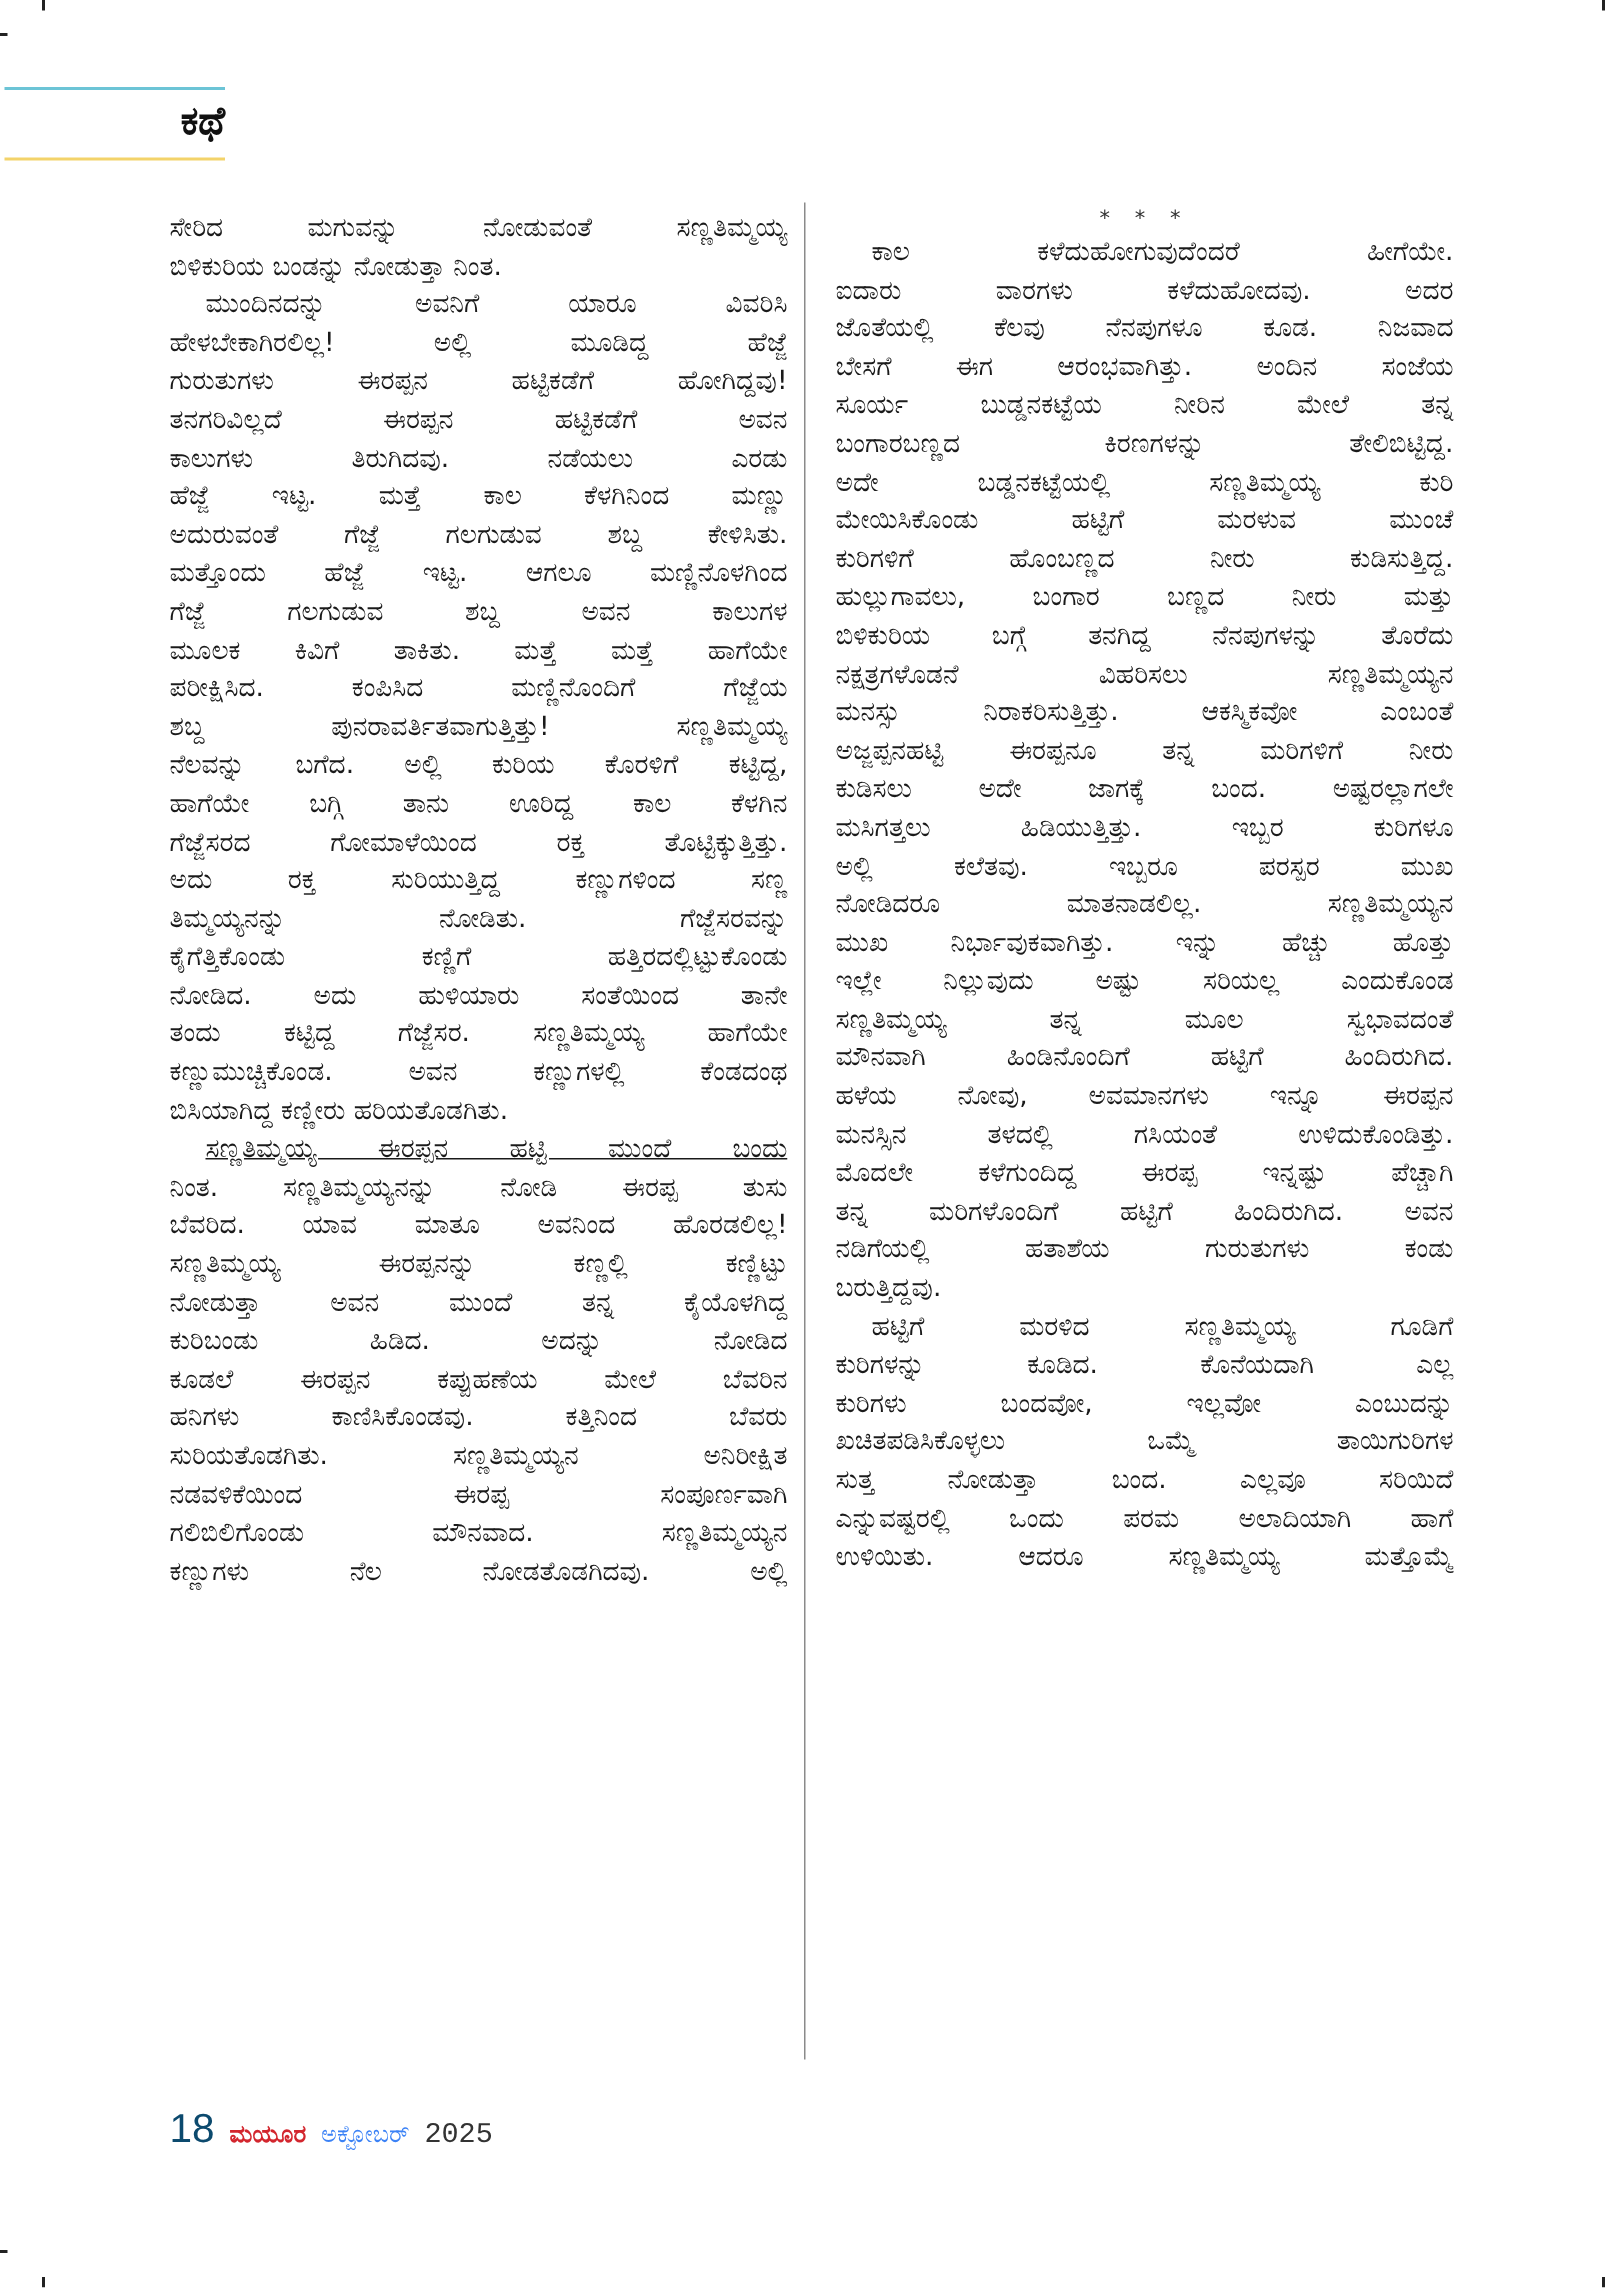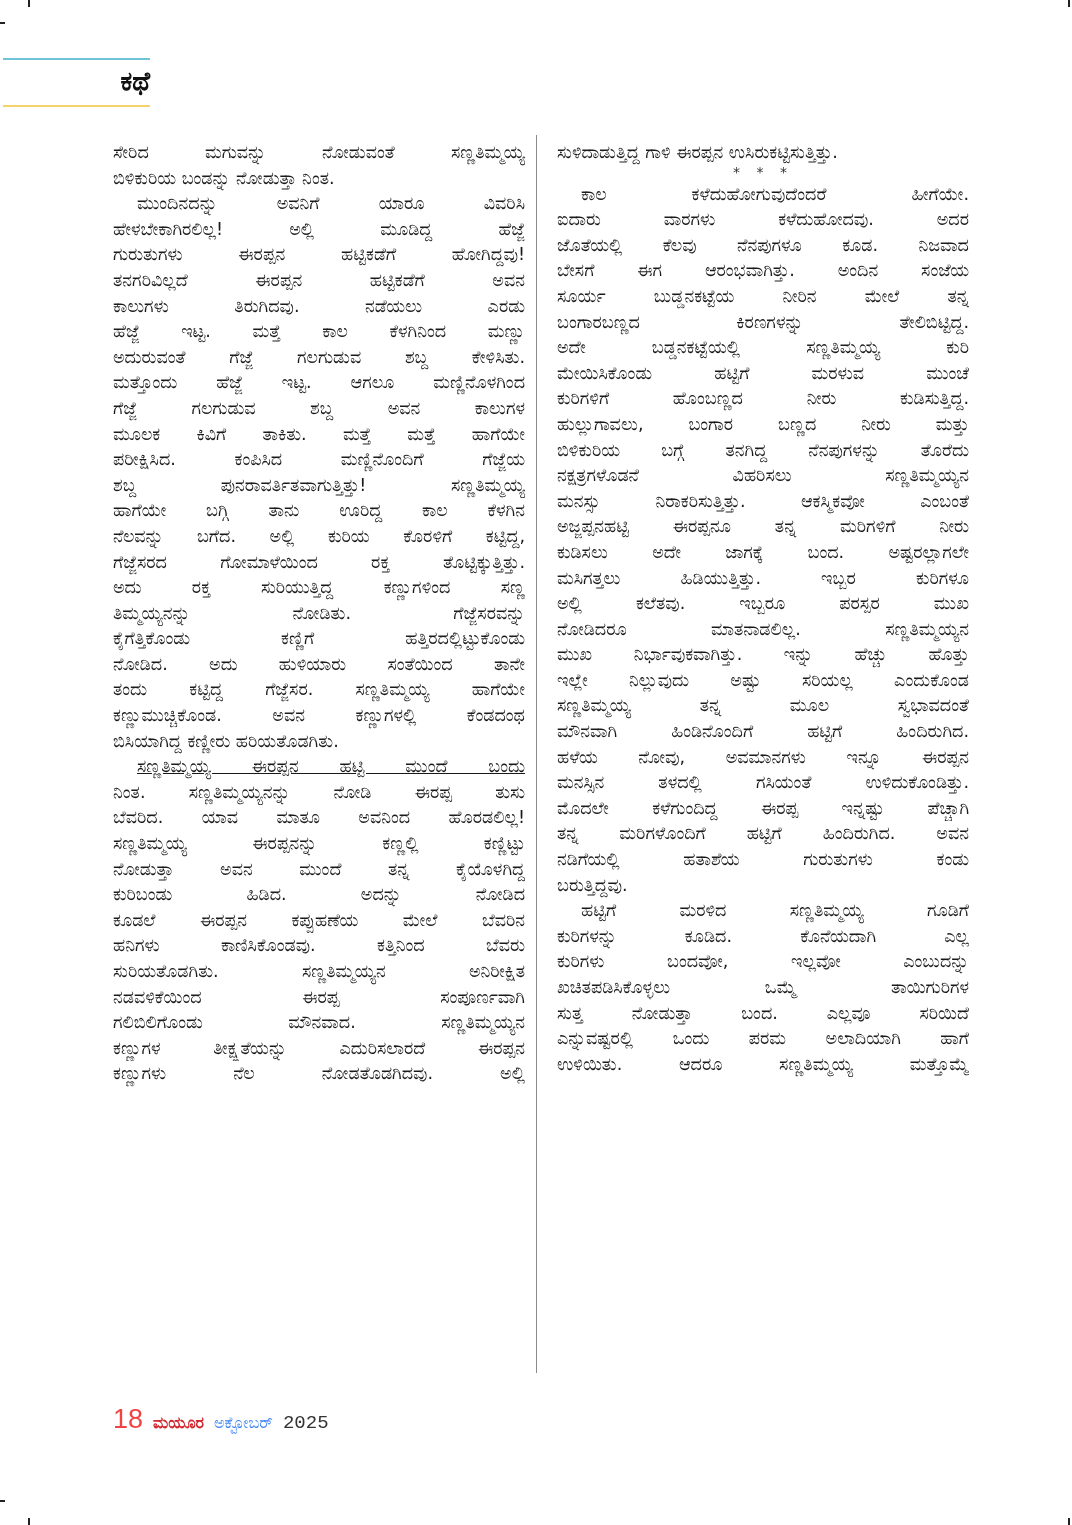--- a/index.html
+++ b/index.html
@@ -21,21 +21,21 @@
     font-size: 17.6px; line-height: 25.6px; text-align: justify;
   }
   .col-left { left: 113px; }
   .col-right { left: 557px; }
   .column p { margin: 0; text-indent: 0; }
   .column .line { display: block; text-align: justify; text-align-last: justify; white-space: nowrap; overflow: hidden; }
   .column .line.last { text-align-last: left; }
   .divider { position: absolute; left: 536px; top: 135px; width: 1px; height: 1238px; background: #8a8a8a; }
   .stars { text-align: center; font-size: 14px; line-height: 20px; letter-spacing: 6px; color: #333; margin: -4px 0 0 0; }
   .footer { position: absolute; left: 113px; top: 1394px; height: 34px; display: flex; align-items: baseline; gap: 10px; }
-  .page-num { font-family: "Liberation Sans", sans-serif; font-size: 27px; color: #ef4444; }
+  .page-num { font-family: "Liberation Sans", sans-serif; font-size: 27px; color: #0c4a6e; }
   .mag-name { font-size: 16px; font-weight: bold; color: #d3262e; }
   .issue-month { font-size: 16px; color: #3b82f6; }
   .issue-year { font-family: Liberation Mono, monospace; font-size: 19px; color: #333; margin-top: 18px; }
 </style>
 </head>
 <body>
 
 <div class="crop" style="left:28px;top:0;width:2px;height:7px;"></div>
 <div class="crop" style="left:0;top:22px;width:5px;height:2px;"></div>
 <div class="crop" style="left:1068px;top:0;width:2px;height:7px;"></div>
@@ -60,22 +60,22 @@
       <span class="line">ಗುರುತುಗಳು ಈರಪ್ಪನ ಹಟ್ಟಿಕಡೆಗೆ ಹೋಗಿದ್ದವು!</span>
       <span class="line">ತನಗರಿವಿಲ್ಲದೆ ಈರಪ್ಪನ ಹಟ್ಟಿಕಡೆಗೆ ಅವನ</span>
       <span class="line">ಕಾಲುಗಳು ತಿರುಗಿದವು. ನಡೆಯಲು ಎರಡು</span>
       <span class="line">ಹೆಜ್ಜೆ ಇಟ್ಟ. ಮತ್ತೆ ಕಾಲ ಕೆಳಗಿನಿಂದ ಮಣ್ಣು</span>
       <span class="line">ಅದುರುವಂತೆ ಗೆಜ್ಜೆ ಗಲಗುಡುವ ಶಬ್ದ ಕೇಳಿಸಿತು.</span>
       <span class="line">ಮತ್ತೊಂದು ಹೆಜ್ಜೆ ಇಟ್ಟ. ಆಗಲೂ ಮಣ್ಣಿನೊಳಗಿಂದ</span>
       <span class="line">ಗೆಜ್ಜೆ ಗಲಗುಡುವ ಶಬ್ದ ಅವನ ಕಾಲುಗಳ</span>
       <span class="line">ಮೂಲಕ ಕಿವಿಗೆ ತಾಕಿತು. ಮತ್ತೆ ಮತ್ತೆ ಹಾಗೆಯೇ</span>
       <span class="line">ಪರೀಕ್ಷಿಸಿದ. ಕಂಪಿಸಿದ ಮಣ್ಣಿನೊಂದಿಗೆ ಗೆಜ್ಜೆಯ</span>
       <span class="line">ಶಬ್ದ ಪುನರಾವರ್ತಿತವಾಗುತ್ತಿತ್ತು! ಸಣ್ಣತಿಮ್ಮಯ್ಯ</span>
+      <span class="line">ನೆಲವನ್ನು ಬಗೆದ. ಅಲ್ಲಿ ಕುರಿಯ ಕೊರಳಿಗೆ ಕಟ್ಟಿದ್ದ,</span>
       <span class="line">ಹಾಗೆಯೇ ಬಗ್ಗಿ ತಾನು ಊರಿದ್ದ ಕಾಲ ಕೆಳಗಿನ</span>
-      <span class="line">ನೆಲವನ್ನು ಬಗೆದ. ಅಲ್ಲಿ ಕುರಿಯ ಕೊರಳಿಗೆ ಕಟ್ಟಿದ್ದ,</span>
       <span class="line">ಗೆಜ್ಜೆಸರದ ಗೋಮಾಳೆಯಿಂದ ರಕ್ತ ತೊಟ್ಟಿಕ್ಕುತ್ತಿತ್ತು.</span>
       <span class="line">ಅದು ರಕ್ತ ಸುರಿಯುತ್ತಿದ್ದ ಕಣ್ಣುಗಳಿಂದ ಸಣ್ಣ</span>
       <span class="line">ತಿಮ್ಮಯ್ಯನನ್ನು ನೋಡಿತು. ಗೆಜ್ಜೆಸರವನ್ನು</span>
       <span class="line">ಕೈಗೆತ್ತಿಕೊಂಡು ಕಣ್ಣಿಗೆ ಹತ್ತಿರದಲ್ಲಿಟ್ಟುಕೊಂಡು</span>
       <span class="line">ನೋಡಿದ. ಅದು ಹುಳಿಯಾರು ಸಂತೆಯಿಂದ ತಾನೇ</span>
       <span class="line">ತಂದು ಕಟ್ಟಿದ್ದ ಗೆಜ್ಜೆಸರ. ಸಣ್ಣತಿಮ್ಮಯ್ಯ ಹಾಗೆಯೇ</span>
       <span class="line">ಕಣ್ಣುಮುಚ್ಚಿಕೊಂಡ. ಅವನ ಕಣ್ಣುಗಳಲ್ಲಿ ಕೆಂಡದಂಥ</span>
       <span class="line last">ಬಿಸಿಯಾಗಿದ್ದ ಕಣ್ಣೀರು ಹರಿಯತೊಡಗಿತು.</span>
     </p>
     <p>
@@ -83,33 +83,27 @@
       <span class="line">ನಿಂತ. ಸಣ್ಣತಿಮ್ಮಯ್ಯನನ್ನು ನೋಡಿ ಈರಪ್ಪ ತುಸು</span>
       <span class="line">ಬೆವರಿದ. ಯಾವ ಮಾತೂ ಅವನಿಂದ ಹೊರಡಲಿಲ್ಲ!</span>
       <span class="line">ಸಣ್ಣತಿಮ್ಮಯ್ಯ ಈರಪ್ಪನನ್ನು ಕಣ್ಣಲ್ಲಿ ಕಣ್ಣಿಟ್ಟು</span>
       <span class="line">ನೋಡುತ್ತಾ ಅವನ ಮುಂದೆ ತನ್ನ ಕೈಯೊಳಗಿದ್ದ</span>
       <span class="line">ಕುರಿಬಂಡು ಹಿಡಿದ. ಅದನ್ನು ನೋಡಿದ</span>
       <span class="line">ಕೂಡಲೆ ಈರಪ್ಪನ ಕಪ್ಪುಹಣೆಯ ಮೇಲೆ ಬೆವರಿನ</span>
       <span class="line">ಹನಿಗಳು ಕಾಣಿಸಿಕೊಂಡವು. ಕತ್ತಿನಿಂದ ಬೆವರು</span>
       <span class="line">ಸುರಿಯತೊಡಗಿತು. ಸಣ್ಣತಿಮ್ಮಯ್ಯನ ಅನಿರೀಕ್ಷಿತ</span>
       <span class="line">ನಡವಳಿಕೆಯಿಂದ ಈರಪ್ಪ ಸಂಪೂರ್ಣವಾಗಿ</span>
       <span class="line">ಗಲಿಬಿಲಿಗೊಂಡು ಮೌನವಾದ. ಸಣ್ಣತಿಮ್ಮಯ್ಯನ</span>
-      <span class="line">ಕಣ್ಣುಗಳ ತೀಕ್ಷ್ಣತೆಯನ್ನು ಎದುರಿಸಲಾರದೆ ಈರಪ್ಪನ</span>
       <span class="line">ಕಣ್ಣುಗಳು ನೆಲ ನೋಡತೊಡಗಿದವು. ಅಲ್ಲಿ</span>
     </p>
   </div>
 
 <div class="divider"></div>
 
 <div class="column col-right" id="col-right">
-  <div id="right-before">
-      <p>
-        <span class="line last">ಸುಳಿದಾಡುತ್ತಿದ್ದ ಗಾಳಿ ಈರಪ್ಪನ ಉಸಿರುಕಟ್ಟಿಸುತ್ತಿತ್ತು.</span>
-      </p>
-    </div>
   <div class="stars">* * *</div>
   <div id="right-after">
       <p>
         <span class="line" style="text-indent: 24px;">ಕಾಲ ಕಳೆದುಹೋಗುವುದೆಂದರೆ ಹೀಗೆಯೇ.</span>
         <span class="line">ಐದಾರು ವಾರಗಳು ಕಳೆದುಹೋದವು. ಅದರ</span>
         <span class="line">ಜೊತೆಯಲ್ಲಿ ಕೆಲವು ನೆನಪುಗಳೂ ಕೂಡ. ನಿಜವಾದ</span>
         <span class="line">ಬೇಸಗೆ ಈಗ ಆರಂಭವಾಗಿತ್ತು. ಅಂದಿನ ಸಂಜೆಯ</span>
         <span class="line">ಸೂರ್ಯ ಬುಡ್ಡನಕಟ್ಟೆಯ ನೀರಿನ ಮೇಲೆ ತನ್ನ</span>
         <span class="line">ಬಂಗಾರಬಣ್ಣದ ಕಿರಣಗಳನ್ನು ತೇಲಿಬಿಟ್ಟಿದ್ದ.</span>
         <span class="line">ಅದೇ ಬಡ್ಡನಕಟ್ಟೆಯಲ್ಲಿ ಸಣ್ಣತಿಮ್ಮಯ್ಯ ಕುರಿ</span>

